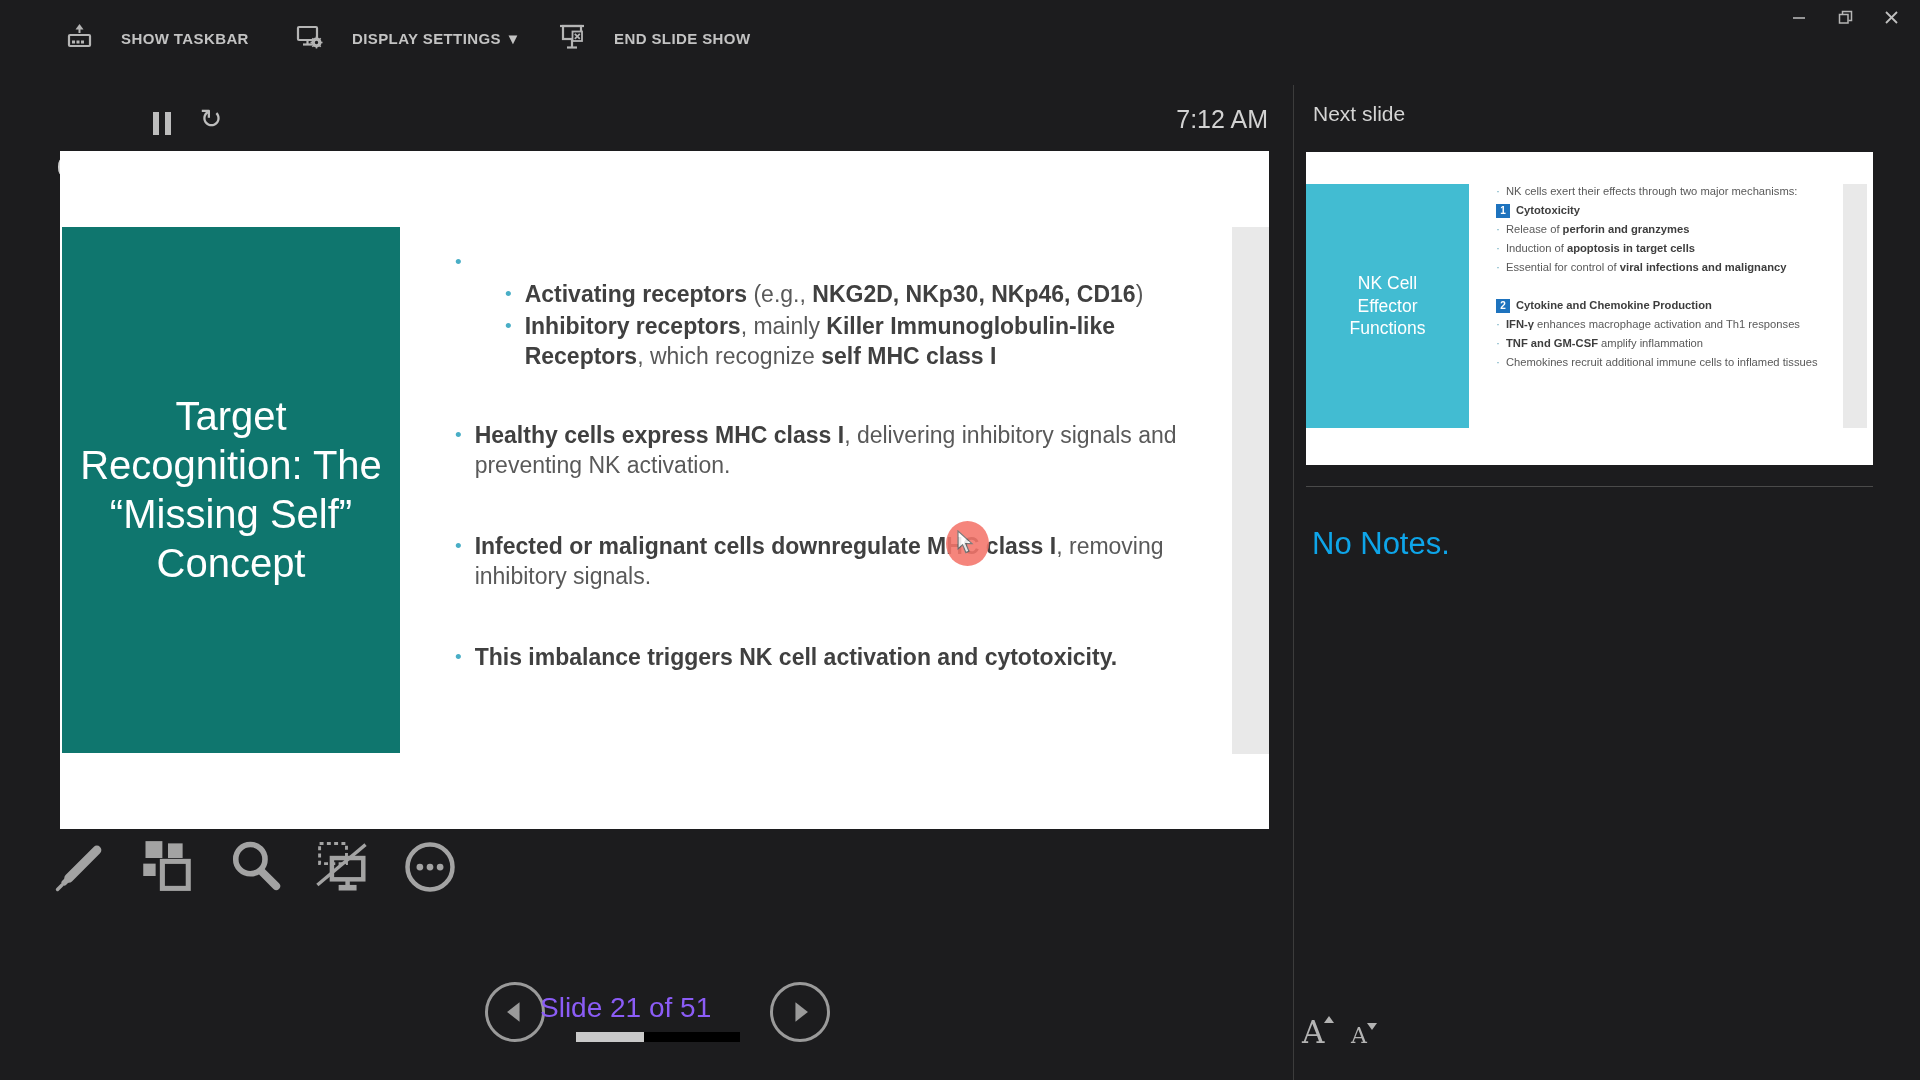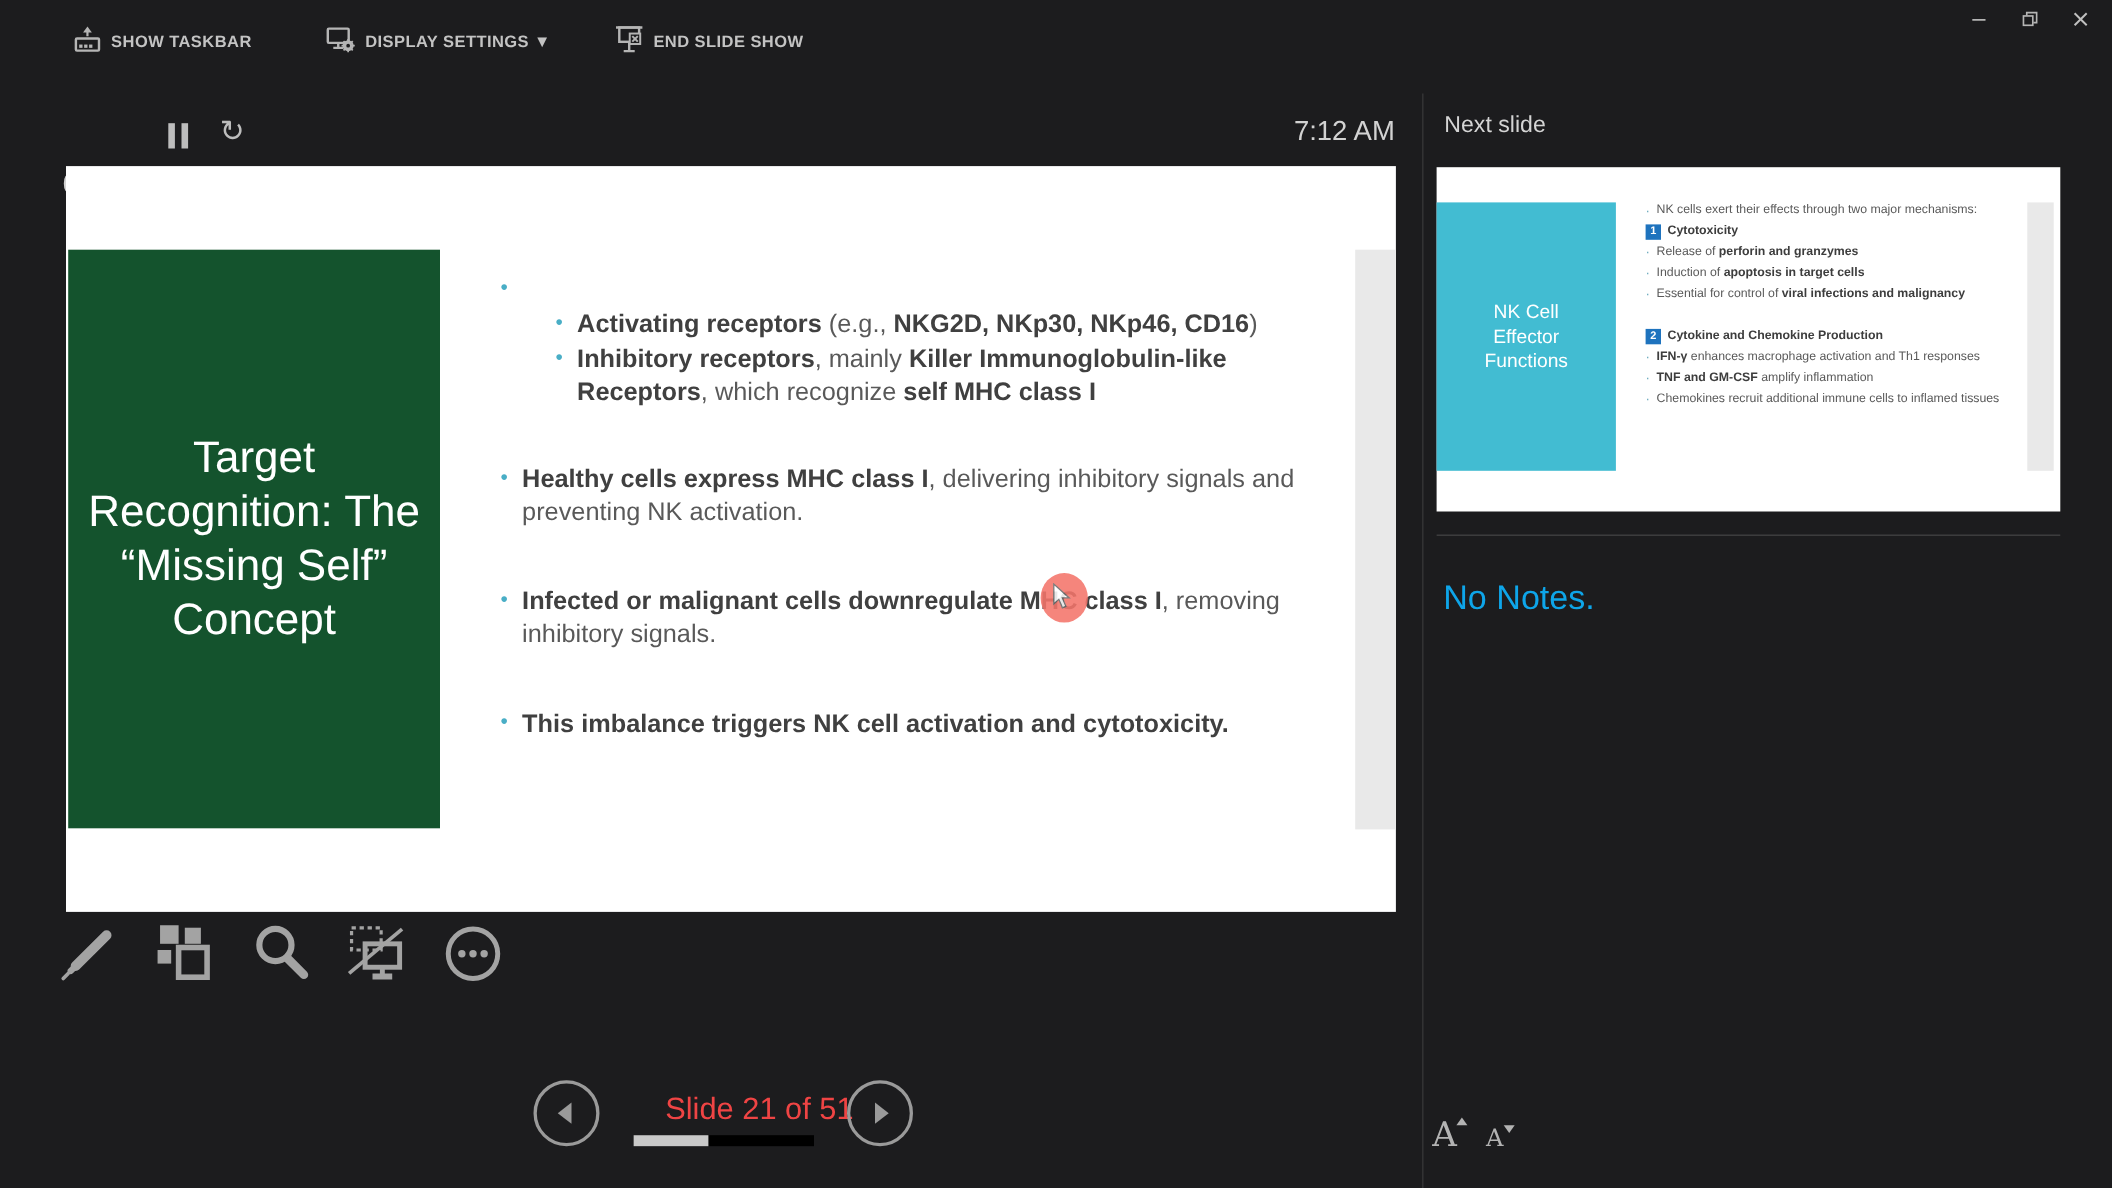--- a/index.html
+++ b/index.html
@@ -1,37 +1,37 @@
 <!DOCTYPE html>
 <html><head>
 <meta charset="utf-8">
 <style>
   * { margin:0; padding:0; box-sizing:border-box; }
   html,body { width:1920px; height:1080px; background:#1c1c1e; overflow:hidden; }
   body { font-family:"Liberation Sans", sans-serif; position:relative; }
   .app { position:absolute; inset:0; background:#1c1c1e; }
 
   
-  .tb-btn { position:absolute; top:18px; height:40px; display:flex; align-items:center; gap:8px;
+  .tb-btn { position:absolute; top:18px; height:40px; display:flex; align-items:center; gap:28px;
             color:#c3c3c3; font-size:15px; font-weight:700; letter-spacing:.4px; cursor:default; }
   .tb-btn svg { flex:0 0 auto; }
   .win-controls { position:absolute; top:0; right:6px; display:flex; }
   .win-btn { width:46px; height:34px; display:flex; align-items:center; justify-content:center; }
 
   
   .timer { position:absolute; left:57px; top:105px; font-size:25px; color:#d2d2d2;margin-top:48px; }
   .pause-btn { position:absolute; left:153px; top:112px; width:26px; height:23px; display:flex; gap:6px; }
   .pause-btn span { width:6px; height:23px; background:#bdbdbd; }
   .restart-btn { position:absolute; left:196px; top:103px; width:30px; height:32px;
                  color:#bdbdbd; font-size:27px; line-height:32px; text-align:center; }
   .clock { position:absolute; left:1020px; top:105px; width:248px; text-align:right; font-size:25px; color:#d2d2d2; }
 
   
   .slide { position:absolute; left:60px; top:151px; width:1209px; height:678px; background:#ffffff; }
-  .title-box { position:absolute; left:2px; top:76px; width:338px; height:526px; background:#14532d;
+  .title-box { position:absolute; left:2px; top:76px; width:338px; height:526px; background:#0f766e;
                display:flex; align-items:center; justify-content:center; text-align:center;
                color:#ffffff; font-size:40px; line-height:1.22; padding:0 18px; }
   .gray-strip { position:absolute; left:1172px; top:76px; width:37px; height:527px; background:#e9e9e9; }
   .slide-content { position:absolute; left:395px; top:0; width:748px; font-size:23px; line-height:30px; color:#595959; }
   .bullet-group { position:absolute; left:0; width:748px; }
   .bullet-group.g1 { top:96px; } .bullet-group.g2 { top:269px; }
   .bullet-group.g3 { top:380px; } .bullet-group.g4 { top:491px; }
   .bullet-row { display:flex; align-items:flex-start; }
   .bullet-row.lvl2 { margin-left:50px; margin-top:2px; }
   .dot { color:#49aec6; font-size:19px; margin-right:13px; line-height:30px; flex:0 0 auto; }
@@ -41,21 +41,21 @@
   .cursor-highlight { position:absolute; left:946px; top:521px; width:43px; height:45px;
                       background:#f4756b; border-radius:50%; opacity:.88; }
   .cursor-highlight svg { position:absolute; left:8px; top:9px; }
 
   
   .tool-btn { position:absolute; top:838px; width:56px; height:58px; display:flex; align-items:center; justify-content:center; }
 
   
   .nav-circle { position:absolute; top:982px; width:60px; height:60px; border:3px solid #9a9a9a; border-radius:50%;
                 display:flex; align-items:center; justify-content:center; }
-  .nav-label { position:absolute; left:540px; top:992px; width:236px; text-align:right; font-size:28px; color:#ef4444; }
+  .nav-label { position:absolute; left:540px; top:992px; width:236px; text-align:left; font-size:28px; color:#8b5cf6; }
   .progress { position:absolute; left:576px; top:1032px; width:164px; height:10px; background:#000000; }
   .progress-fill { height:100%; background:#c9c9c9; }
 
   
   .v-divider { position:absolute; left:1293px; top:85px; width:1px; height:995px; background:#3c3c3c; }
   .h-divider { position:absolute; left:1306px; top:486px; width:567px; height:1px; background:#4a4a4a; }
 
   
   .next-label { position:absolute; left:1313px; top:102px; font-size:21px; color:#d4d4d4;text-align:center; }
   .preview { position:absolute; left:1306px; top:152px; width:567px; height:313px; background:#ffffff; }

